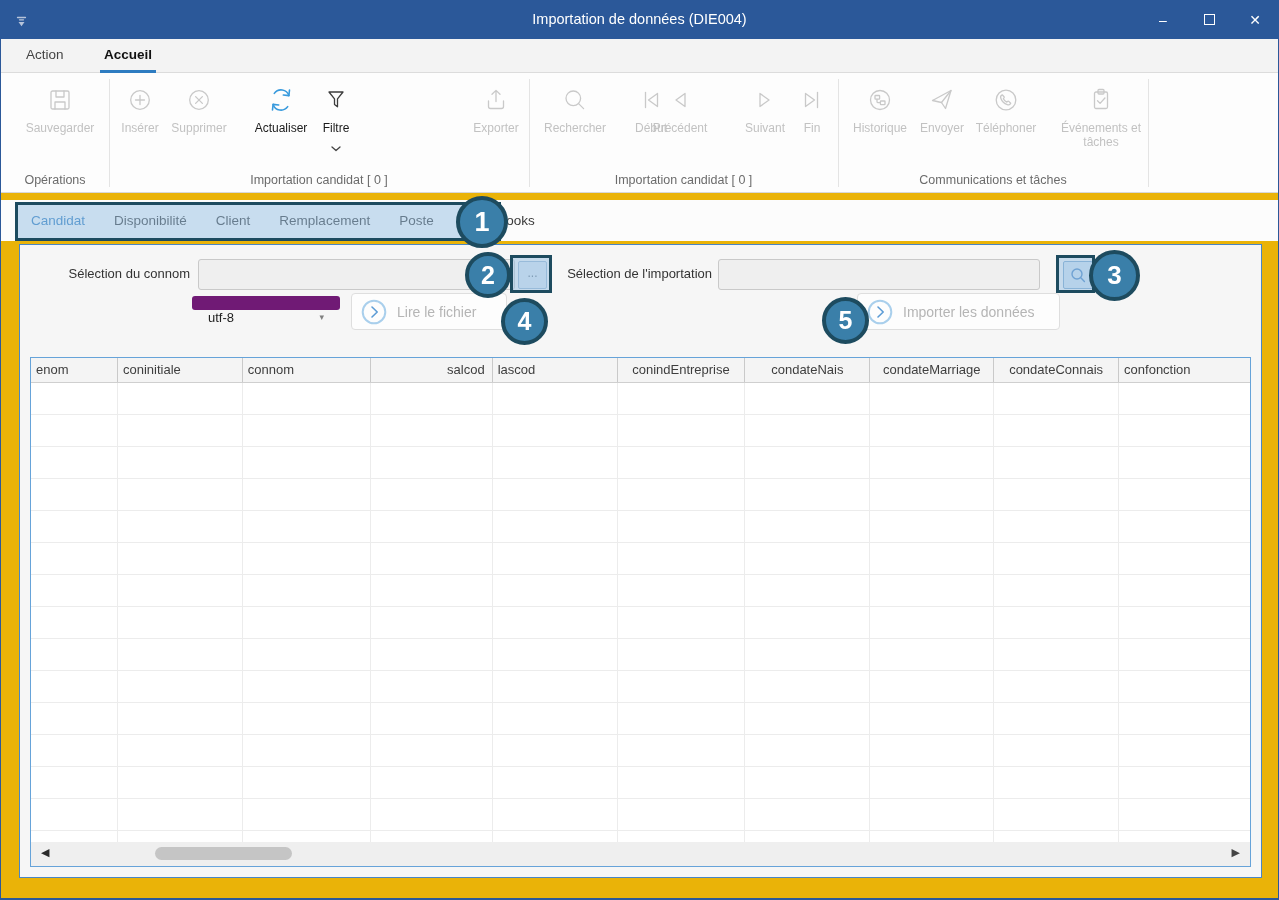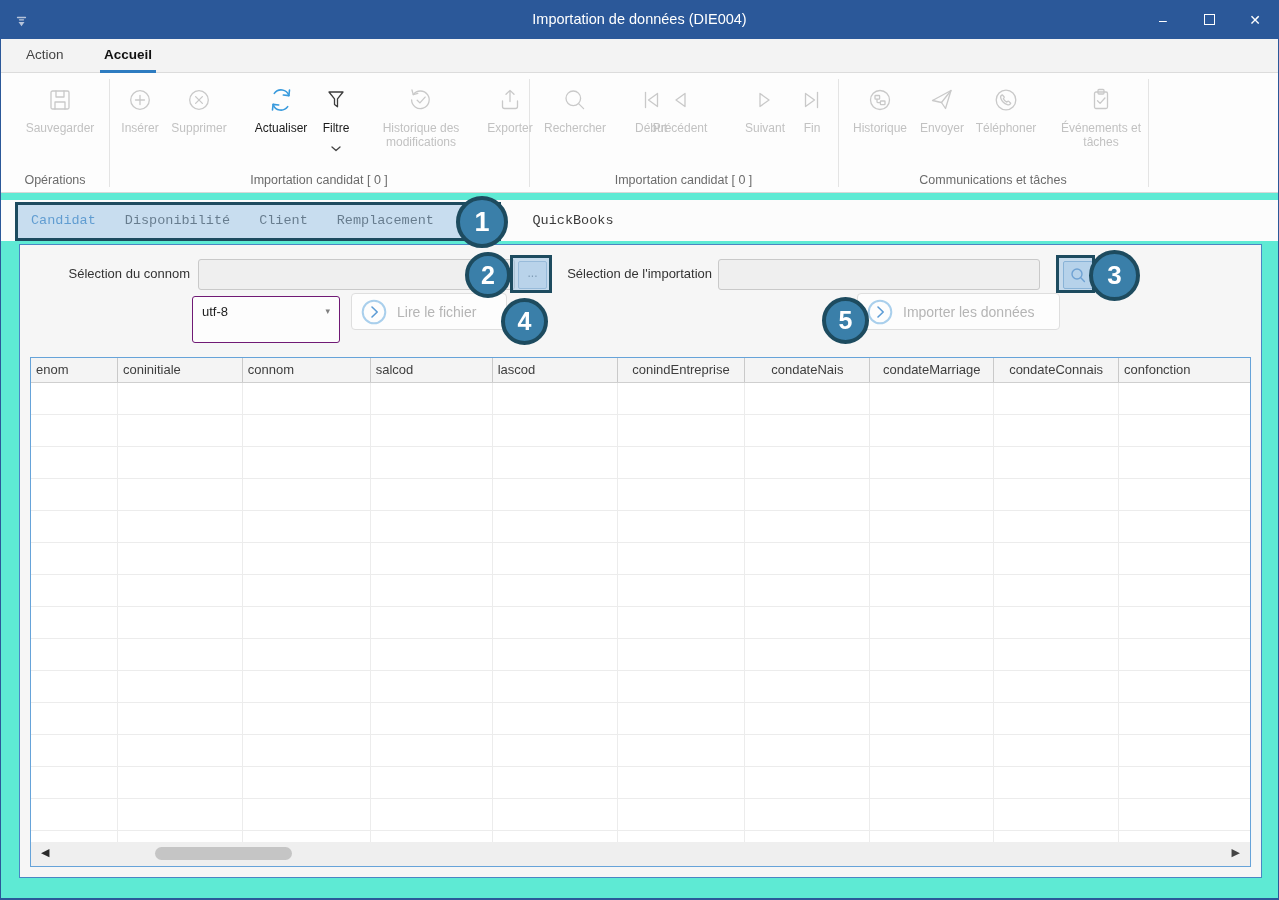--- a/index.html
+++ b/index.html
@@ -4,21 +4,21 @@
 <style>
   :root{
     --titlebar:#2b5899; --accent:#2e7cc1; --refresh:#389add;
     --callout-fill:#3a7fa9; --callout-ring:#1d4b5f;
     --annotation-overlay:rgba(148,190,226,.5);
     --grid-border:#66a3d9; --panel-border:#4a86c4;
     --disabled-text:#c2c2c2; --disabled-icon:#c9c9c9;
   }
   *{margin:0;padding:0;box-sizing:border-box}
   body{font-family:"Liberation Sans",sans-serif;background:#e9e9e9;}
-  .window{position:relative;width:1279px;height:900px;background:#5eead4;overflow:hidden;
+  .window{position:relative;width:1279px;height:900px;background:#eab308;overflow:hidden;
     border-left:1px solid var(--titlebar);border-right:1px solid var(--titlebar);border-bottom:2px solid var(--titlebar);}
   
   .titlebar{position:absolute;left:0;top:0;right:0;height:39px;background:var(--titlebar);color:#fff;}
   .title{position:absolute;left:0;right:0;top:0;height:39px;line-height:39px;text-align:center;font-size:14.5px;}
   .winicon{position:absolute;left:14px;top:14px;}
   .wincontrols{position:absolute;right:0;top:0;height:39px;display:flex;}
   .wbtn{width:46px;height:39px;display:flex;align-items:center;justify-content:center;font-size:14px;color:#fff;cursor:default;}
   .wbtn .sq{display:inline-block;width:11px;height:11px;border:1px solid #fff;}
   
   .menubar{position:absolute;left:0;top:39px;right:0;height:34px;background:#f3f3f3;border-bottom:1px solid #dcdcdc;}
@@ -34,47 +34,47 @@
   .rbtn{position:absolute;top:13px;text-align:center;cursor:default;}
   .ricon{display:block;height:36px;color:var(--disabled-icon);}
   .rbtn .rlabel{display:block;font-size:12px;line-height:1.15;color:var(--disabled-text);}
   .rbtn.enabled .rlabel{color:#1b1b1b;}
   .rbtn.enabled .ricon{color:#3c3c3c;}
   .rbtn .ricon.blue{color:var(--refresh);}
   .rchev{display:block;margin-top:2px;color:#444;}
   svg.ic{fill:none;stroke:currentColor;stroke-width:1.3;stroke-linecap:round;stroke-linejoin:round;}
   
   .tabstrip{position:absolute;left:0;top:200px;right:0;height:41px;background:#fcfcfc;display:flex;align-items:stretch;padding-left:30px;gap:29px;}
-  .tab{font-size:13.5px;color:#3b3b3b;display:flex;align-items:center;border-bottom:3px solid transparent;padding-top:2px;font-family:Liberation Mono, monospace;}
+  .tab{font-size:13.5px;color:#3b3b3b;display:flex;align-items:center;border-bottom:3px solid transparent;padding-top:2px;}
   .tab.active{color:var(--accent);border-bottom-color:var(--accent);}
   
   .panel{position:absolute;left:18px;top:244px;width:1243px;height:634px;background:#f6f6f6;border:1px solid var(--panel-border);}
   .flabel{position:absolute;font-size:13px;color:#333;text-align:right;top:21px;}
   .field{position:absolute;height:31px;background:#efefef;border:1px solid #c9c9c9;border-radius:3px;font-size:13px;padding:0 6px;color:#222;font-family:inherit;}
   .browse{position:absolute;left:498px;top:16px;width:29px;height:28px;background:#dfe9f2;border:1px solid #9db9d3;border-radius:2px;
     color:#6b7b8a;font-size:12px;line-height:22px;text-align:center;}
   .searchbtn{position:absolute;left:1043px;top:16px;width:30px;height:28px;background:#d8e6f2;border:1px solid #7fa8cc;border-radius:2px;
     display:flex;align-items:center;justify-content:center;}
-  .combo{position:absolute;left:172px;top:51px;width:148px;height:47px;background:#fdfdfd;border:1px solid #701a75;border-radius:3px;
+  .combo{position:absolute;left:172px;top:51px;width:148px;height:14px;background:#fdfdfd;border:7px solid #701a75;border-radius:3px;
     font-size:13px;color:#222;line-height:29px;padding-left:9px;}
   .combo .caret{position:absolute;right:9px;top:0;line-height:29px;font-size:9px;color:#808080;}
   .actbtn{position:absolute;top:48px;height:37px;background:#fdfdfd;border:1px solid #dedede;border-radius:4px;
     display:flex;align-items:center;gap:10px;padding-left:9px;font-size:14px;color:#b5b5b5;}
   
   .grid{position:absolute;left:10px;top:112px;width:1221px;height:510px;background:#fff;border:1px solid var(--grid-border);}
   .ghead{display:flex;height:25px;background:#f4f4f4;border-bottom:1px solid #cfcfcf;}
   .hcell{height:24px;line-height:24px;font-size:13px;color:#3e3e3e;padding:0 5px;border-right:1px solid #c9c9c9;overflow:hidden;white-space:nowrap;}
   .hcell:last-child{border-right:none;}
   .gbody{position:relative;height:460px;display:flex;
     background:repeating-linear-gradient(to bottom,#fff 0 31px,#ececec 31px 32px);}
   .bcol{height:100%;border-right:1px solid #ececec;}
   .bcol:last-child{border-right:none;}
   .c1{width:87px}.c2{width:125px}.c3{width:128px}.c4{width:122px}.c5{width:125px}
   .c6{width:128px}.c7{width:125px}.c8{width:124px}.c9{width:125px}.c10{width:131px}
-  .al{text-align:left}.ar{padding-right:7px}.ac{text-align:center}
+  .al{text-align:left}.ar{text-align:right;padding-right:7px}.ac{text-align:center}
   .gscroll{position:absolute;left:0;right:0;bottom:0;height:24px;background:#efefef;}
   .sarrow{position:absolute;top:4px;font-size:11px;color:#2b2b2b;}
   .sthumb{position:absolute;left:124px;top:5px;width:137px;height:13px;background:#c5c5c5;border-radius:7px;}
   
   .annbox{position:absolute;border:3px solid var(--callout-ring);background:var(--annotation-overlay);z-index:20;}
   .callout{position:absolute;border-radius:50%;background:var(--callout-fill);border:4px solid var(--callout-ring);
     color:#fff;font-weight:bold;display:flex;align-items:center;justify-content:center;z-index:30;}
 </style>
 </head>
 <body>
@@ -156,30 +156,22 @@
     <div class="rbtn enabled" style="left:311px;width:48px">
       <span class="ricon"><svg class="ic" width="28" height="28" viewBox="0 0 28 28">
             <path d="M7 6 h14 l-5.5 6.8 v8 l-3-2.3 v-5.7 z"></path>
           </svg></span>
       <span class="rlabel">Filtre</span>
       <span class="rchev"><svg class="ic" width="10" height="6" viewBox="0 0 10 6">
             <path d="M1 1 l4 3.5 4-3.5"></path>
           </svg></span>
     </div>
 
-    <div class="rbtn" style="left:364px;width:112px">
-      <span class="ricon"><svg class="ic" width="28" height="28" viewBox="0 0 28 28">
-            <path d="M6.3 8.6 a8.8 8.8 0 1 1-1.7 5.2"></path>
-            <path d="M5 4 l1.2 4.6 4.6-1.2"></path>
-            <path d="M10.2 14.2 l2.7 2.7 5.2-5.8"></path>
-          </svg></span>
-      <span class="rlabel">Historique des modifications</span>
-    </div>
-
-    <div class="rbtn" style="left:478px;width:62px">
+
+    <div class="rbtn" style="left:464px;width:62px">
       <span class="ricon"><svg class="ic" width="28" height="28" viewBox="0 0 28 28">
             <path d="M14 4.5 v11 M10 8.3 l4-3.9 4 3.9"></path>
             <path d="M6.5 15 v5.5 a2 2 0 0 0 2 2 h11 a2 2 0 0 0 2-2 V15"></path>
           </svg></span>
       <span class="rlabel">Exporter</span>
     </div>
 
     <div class="rbtn" style="left:535px;width:78px">
       <span class="ricon"><svg class="ic" width="28" height="28" viewBox="0 0 28 28">
             <circle cx="12.3" cy="12.3" r="7.3"></circle>

